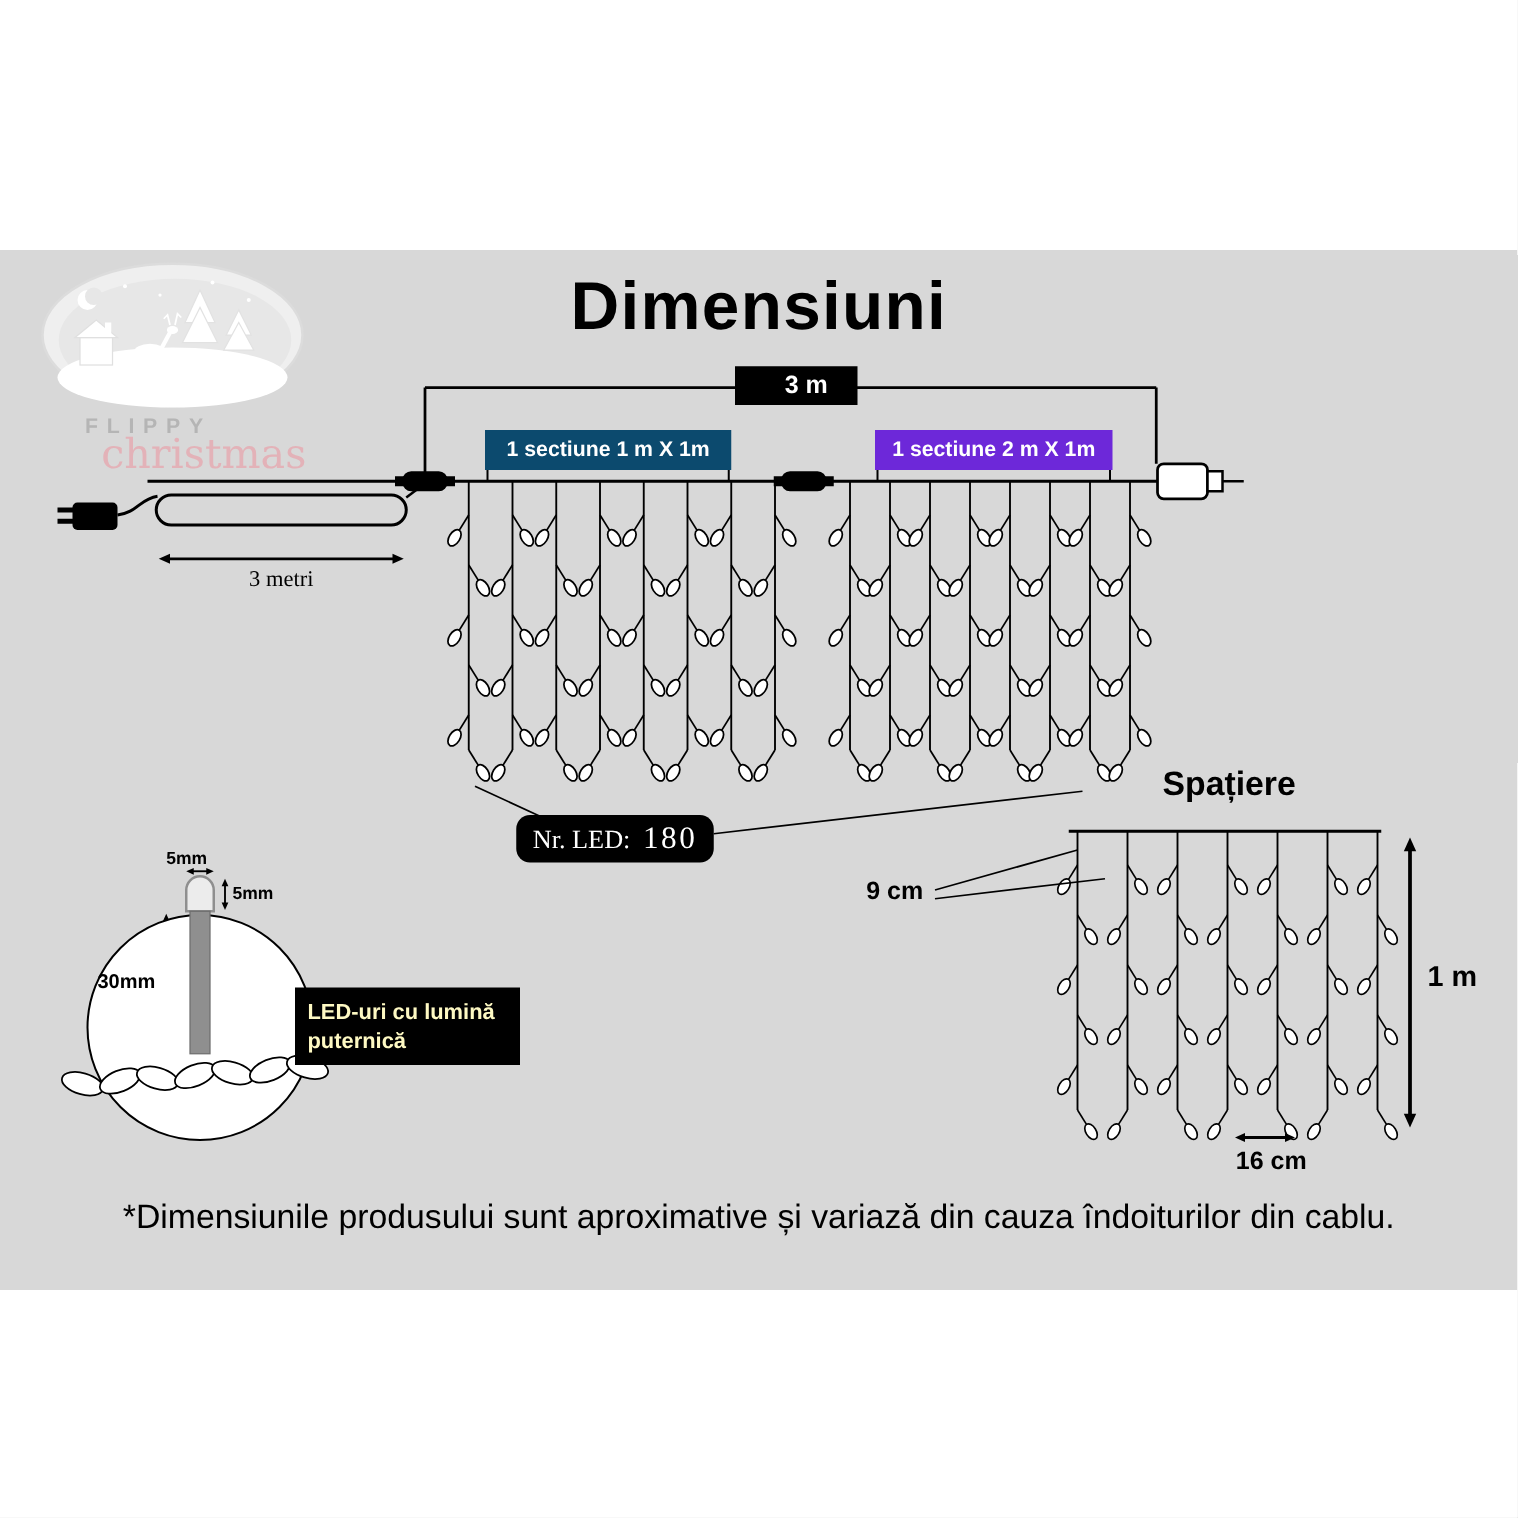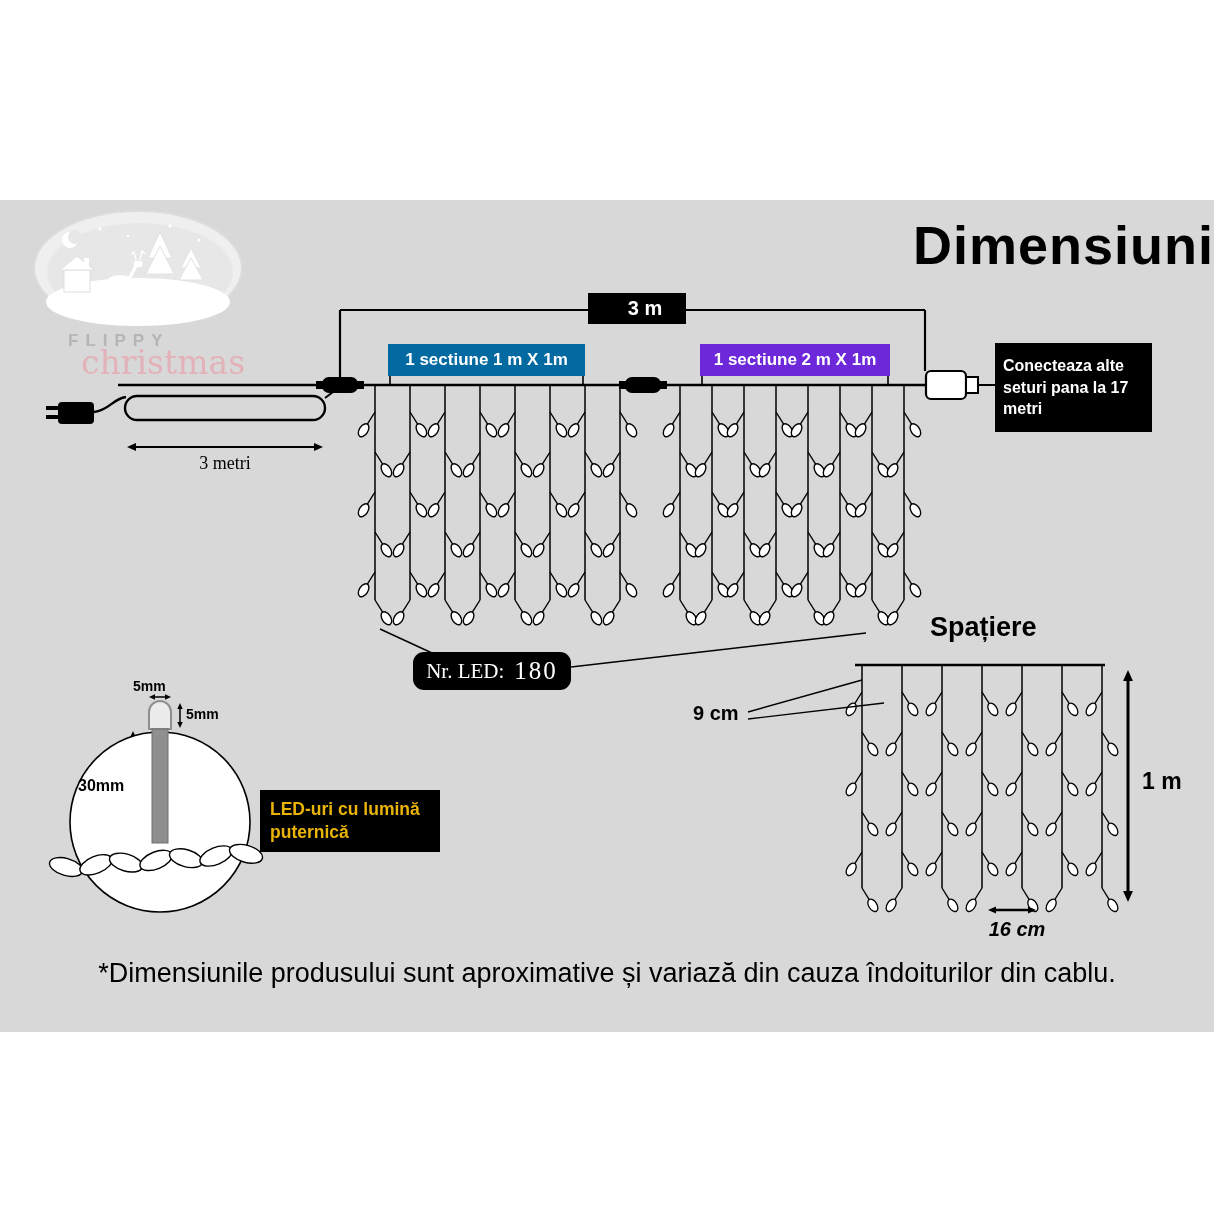--- a/index.html
+++ b/index.html
@@ -1,38 +1,38 @@
 <!DOCTYPE html>
 <html><head>
 <meta charset="utf-8">
 <style>
   html,body{margin:0;padding:0;background:#fff;}
   .canvas{position:relative;width:1214px;height:1214px;background:#fff;overflow:hidden;
           font-family:"Liberation Sans",sans-serif;color:#000;}
   .band{position:absolute;left:0;top:200px;width:100%;height:832px;background:#d8d8d8;}
   svg.diagram{position:absolute;left:0;top:0;z-index:2;}
   .abs{position:absolute;z-index:3;}
-  .page-title{left:0;top:214px;width:100%;text-align:right;font-size:54px;font-weight:bold;letter-spacing:1px;}
+  .page-title{left:0;top:214px;width:100%;text-align:center;font-size:54px;font-weight:bold;letter-spacing:1px;}
   .blackbox{background:#000;color:#fff;display:flex;align-items:center;justify-content:center;
             font-weight:bold;box-sizing:border-box;}
   .lbl-3m{left:588px;top:293px;width:98px;height:31px;font-size:20px;}
   .lbl-sec1{left:388px;top:344px;width:197px;height:32px;font-size:17px;}
   .lbl-sec2{left:700px;top:344px;width:190px;height:32px;font-size:17px;}
   .lbl-connect{left:995px;top:343px;width:157px;min-height:89px;font-size:16px;
                justify-content:flex-start;text-align:left;padding:9px 8px;line-height:1.35;}
   .lbl-leadlen{left:125px;top:453px;width:200px;text-align:center;font-size:18px;
                font-family:"Liberation Serif",serif;}
   .lbl-nrled{left:413px;top:652px;width:158px;height:38px;gap:10px;
              font-family:"Liberation Serif",serif;font-weight:normal;border-radius:11px;}
   .lbl-nrled .k{font-size:21px;}
   .lbl-nrled .v{font-size:25px;letter-spacing:2px;}
   .spacing-title{left:930px;top:612px;width:150px;font-size:27px;font-weight:bold;}
   .lbl-9cm{left:693px;top:702px;width:60px;font-size:20px;font-weight:bold;}
   .lbl-1m{left:1142px;top:768px;width:60px;font-size:23px;font-weight:bold;}
-  .lbl-16cm{left:972px;top:918px;width:90px;text-align:center;font-size:20px;font-weight:bold;font-style:italic;}
+  .lbl-16cm{left:972px;top:918px;width:90px;text-align:center;font-size:20px;font-weight:bold;}
   .ledsize-title{left:50px;top:646px;width:280px;font-size:26px;font-weight:bold;}
   .lbl-5mm-top{left:133px;top:678px;width:55px;font-size:14px;font-weight:bold;}
   .lbl-5mm-side{left:186px;top:706px;width:55px;font-size:14px;font-weight:bold;}
   .lbl-30mm{left:78px;top:777px;width:55px;font-size:16px;font-weight:bold;}
   .lbl-lednote{left:236px;top:790px;width:180px;font-size:17.5px;
                justify-content:flex-start;text-align:left;padding:8px 10px;line-height:1.3;font-weight:600;}
   .disclaimer{left:0;top:958px;width:100%;text-align:center;font-size:27px;}
   .brand-top{left:68px;top:331px;width:190px;font-size:17px;
              letter-spacing:7px;color:#b5b5b5;font-weight:bold;}
   .brand-bottom{left:55px;top:343px;width:216px;text-align:center;font-size:33px;
@@ -721,34 +721,33 @@
         <rect x="152" y="729" width="16" height="114" fill="#8f8f8f" stroke="#6e6e6e" stroke-width="1"></rect>
       </g>
   </svg>
 
   <div class="abs page-title">Dimensiuni</div>
 
   <div class="abs brand-top">FLIPPY</div>
   <div class="abs brand-bottom">christmas</div>
 
   <div class="abs blackbox lbl-3m" style="background: rgb(0, 0, 0); color: #ffffff; padding-left: 16px;">3 m</div>
-  <div class="abs blackbox lbl-sec1" style="background: #0369a1; color: rgb(255, 255, 255); text-align: center;">1 sectiune 1 m X 1m</div>
+  <div class="abs blackbox lbl-sec1" style="background: #0c4a6e; color: rgb(255, 255, 255); text-align: center;">1 sectiune 1 m X 1m</div>
   <div class="abs blackbox lbl-sec2" style="background: #6d28d9; color: rgb(255, 255, 255);">1 sectiune 2 m X 1m</div>
-  <div class="abs blackbox lbl-connect" style="background: rgb(0, 0, 0); color: rgb(255, 255, 255);">Conecteaza alte seturi pana la 17 metri</div>
   <div class="abs lbl-leadlen">3 metri</div>
 
   <div class="abs blackbox lbl-nrled" style="background: rgb(0, 0, 0); color: rgb(255, 255, 255);">
     <span class="k">Nr. LED:</span>
     <span class="v">180</span>
   </div>
 
   <div class="abs spacing-title">Spațiere</div>
   <div class="abs lbl-9cm">9 cm</div>
   <div class="abs lbl-1m">1 m</div>
   <div class="abs lbl-16cm">16 cm</div>
 
   <div class="abs lbl-5mm-top">5mm</div>
   <div class="abs lbl-5mm-side">5mm</div>
   <div class="abs lbl-30mm">30mm</div>
-  <div class="abs blackbox lbl-lednote" style="background: rgb(0, 0, 0); color: #eab308; margin-left: 24px;">LED-uri cu lumină puternică</div>
+  <div class="abs blackbox lbl-lednote" style="background: rgb(0, 0, 0); color: #fef9c3;">LED-uri cu lumină puternică</div>
 
   <div class="abs disclaimer">*Dimensiunile produsului sunt aproximative și variază din cauza îndoiturilor din cablu.</div>
 </div>
 
 </body></html>

